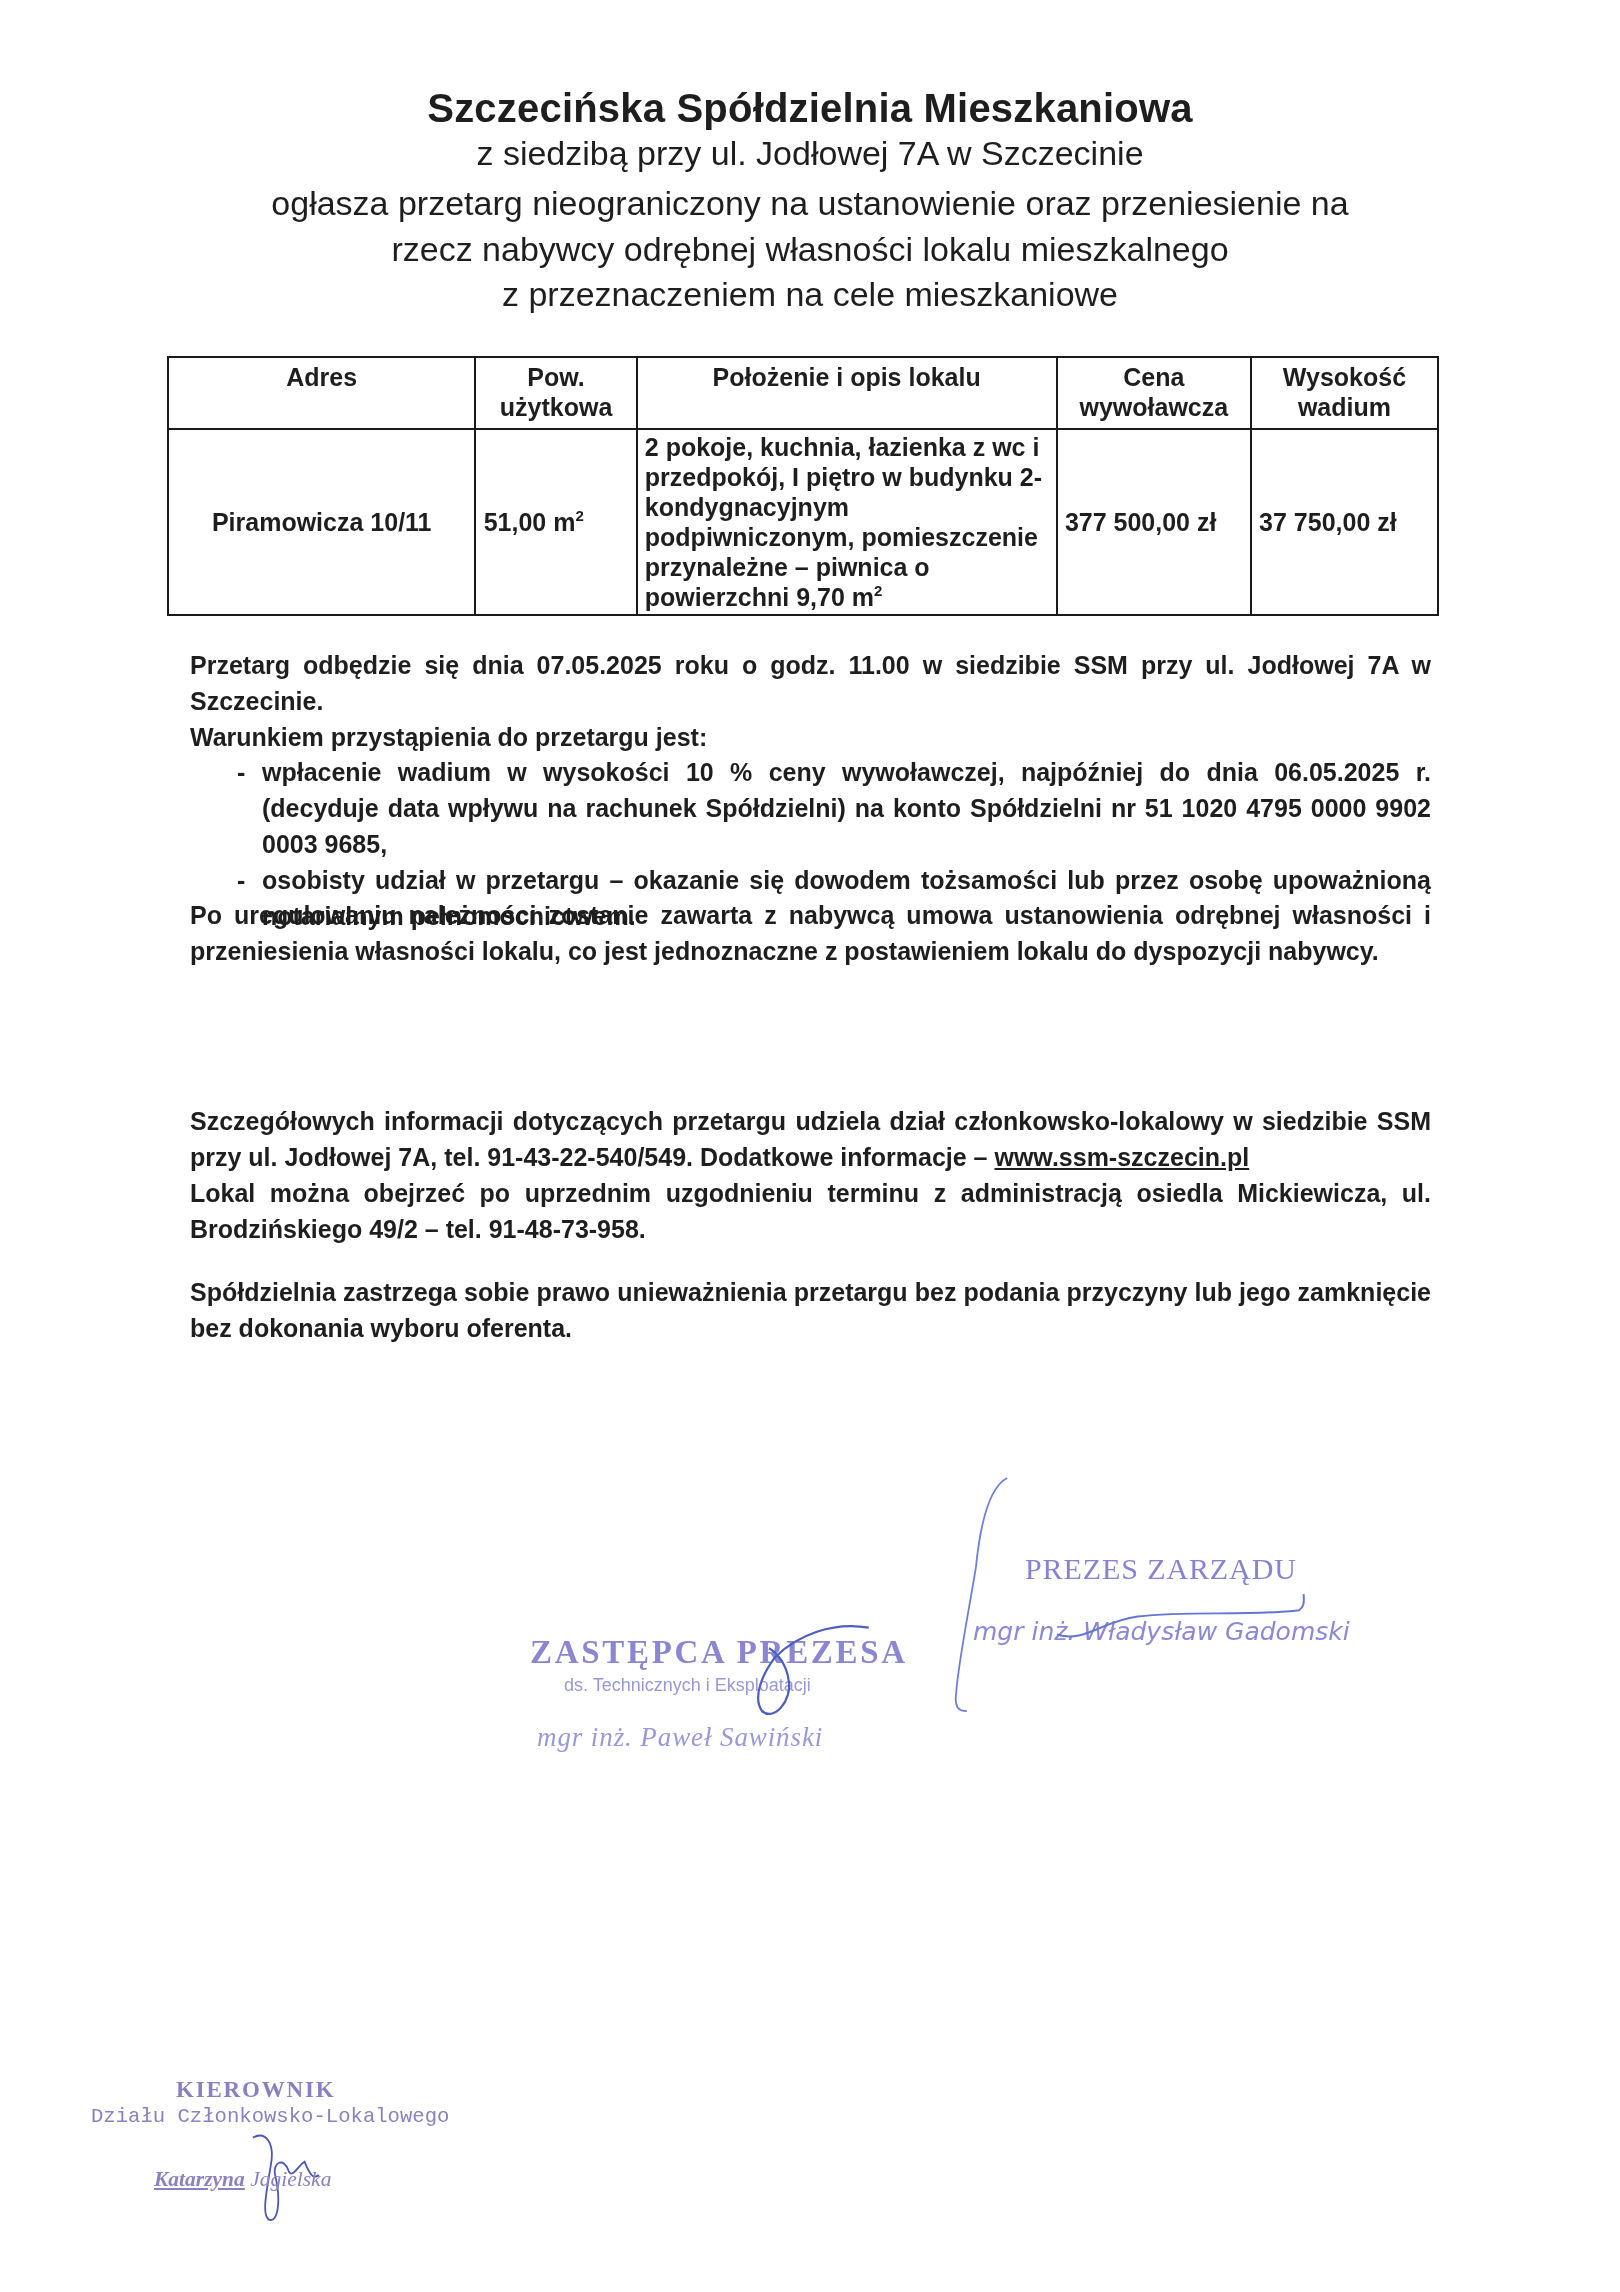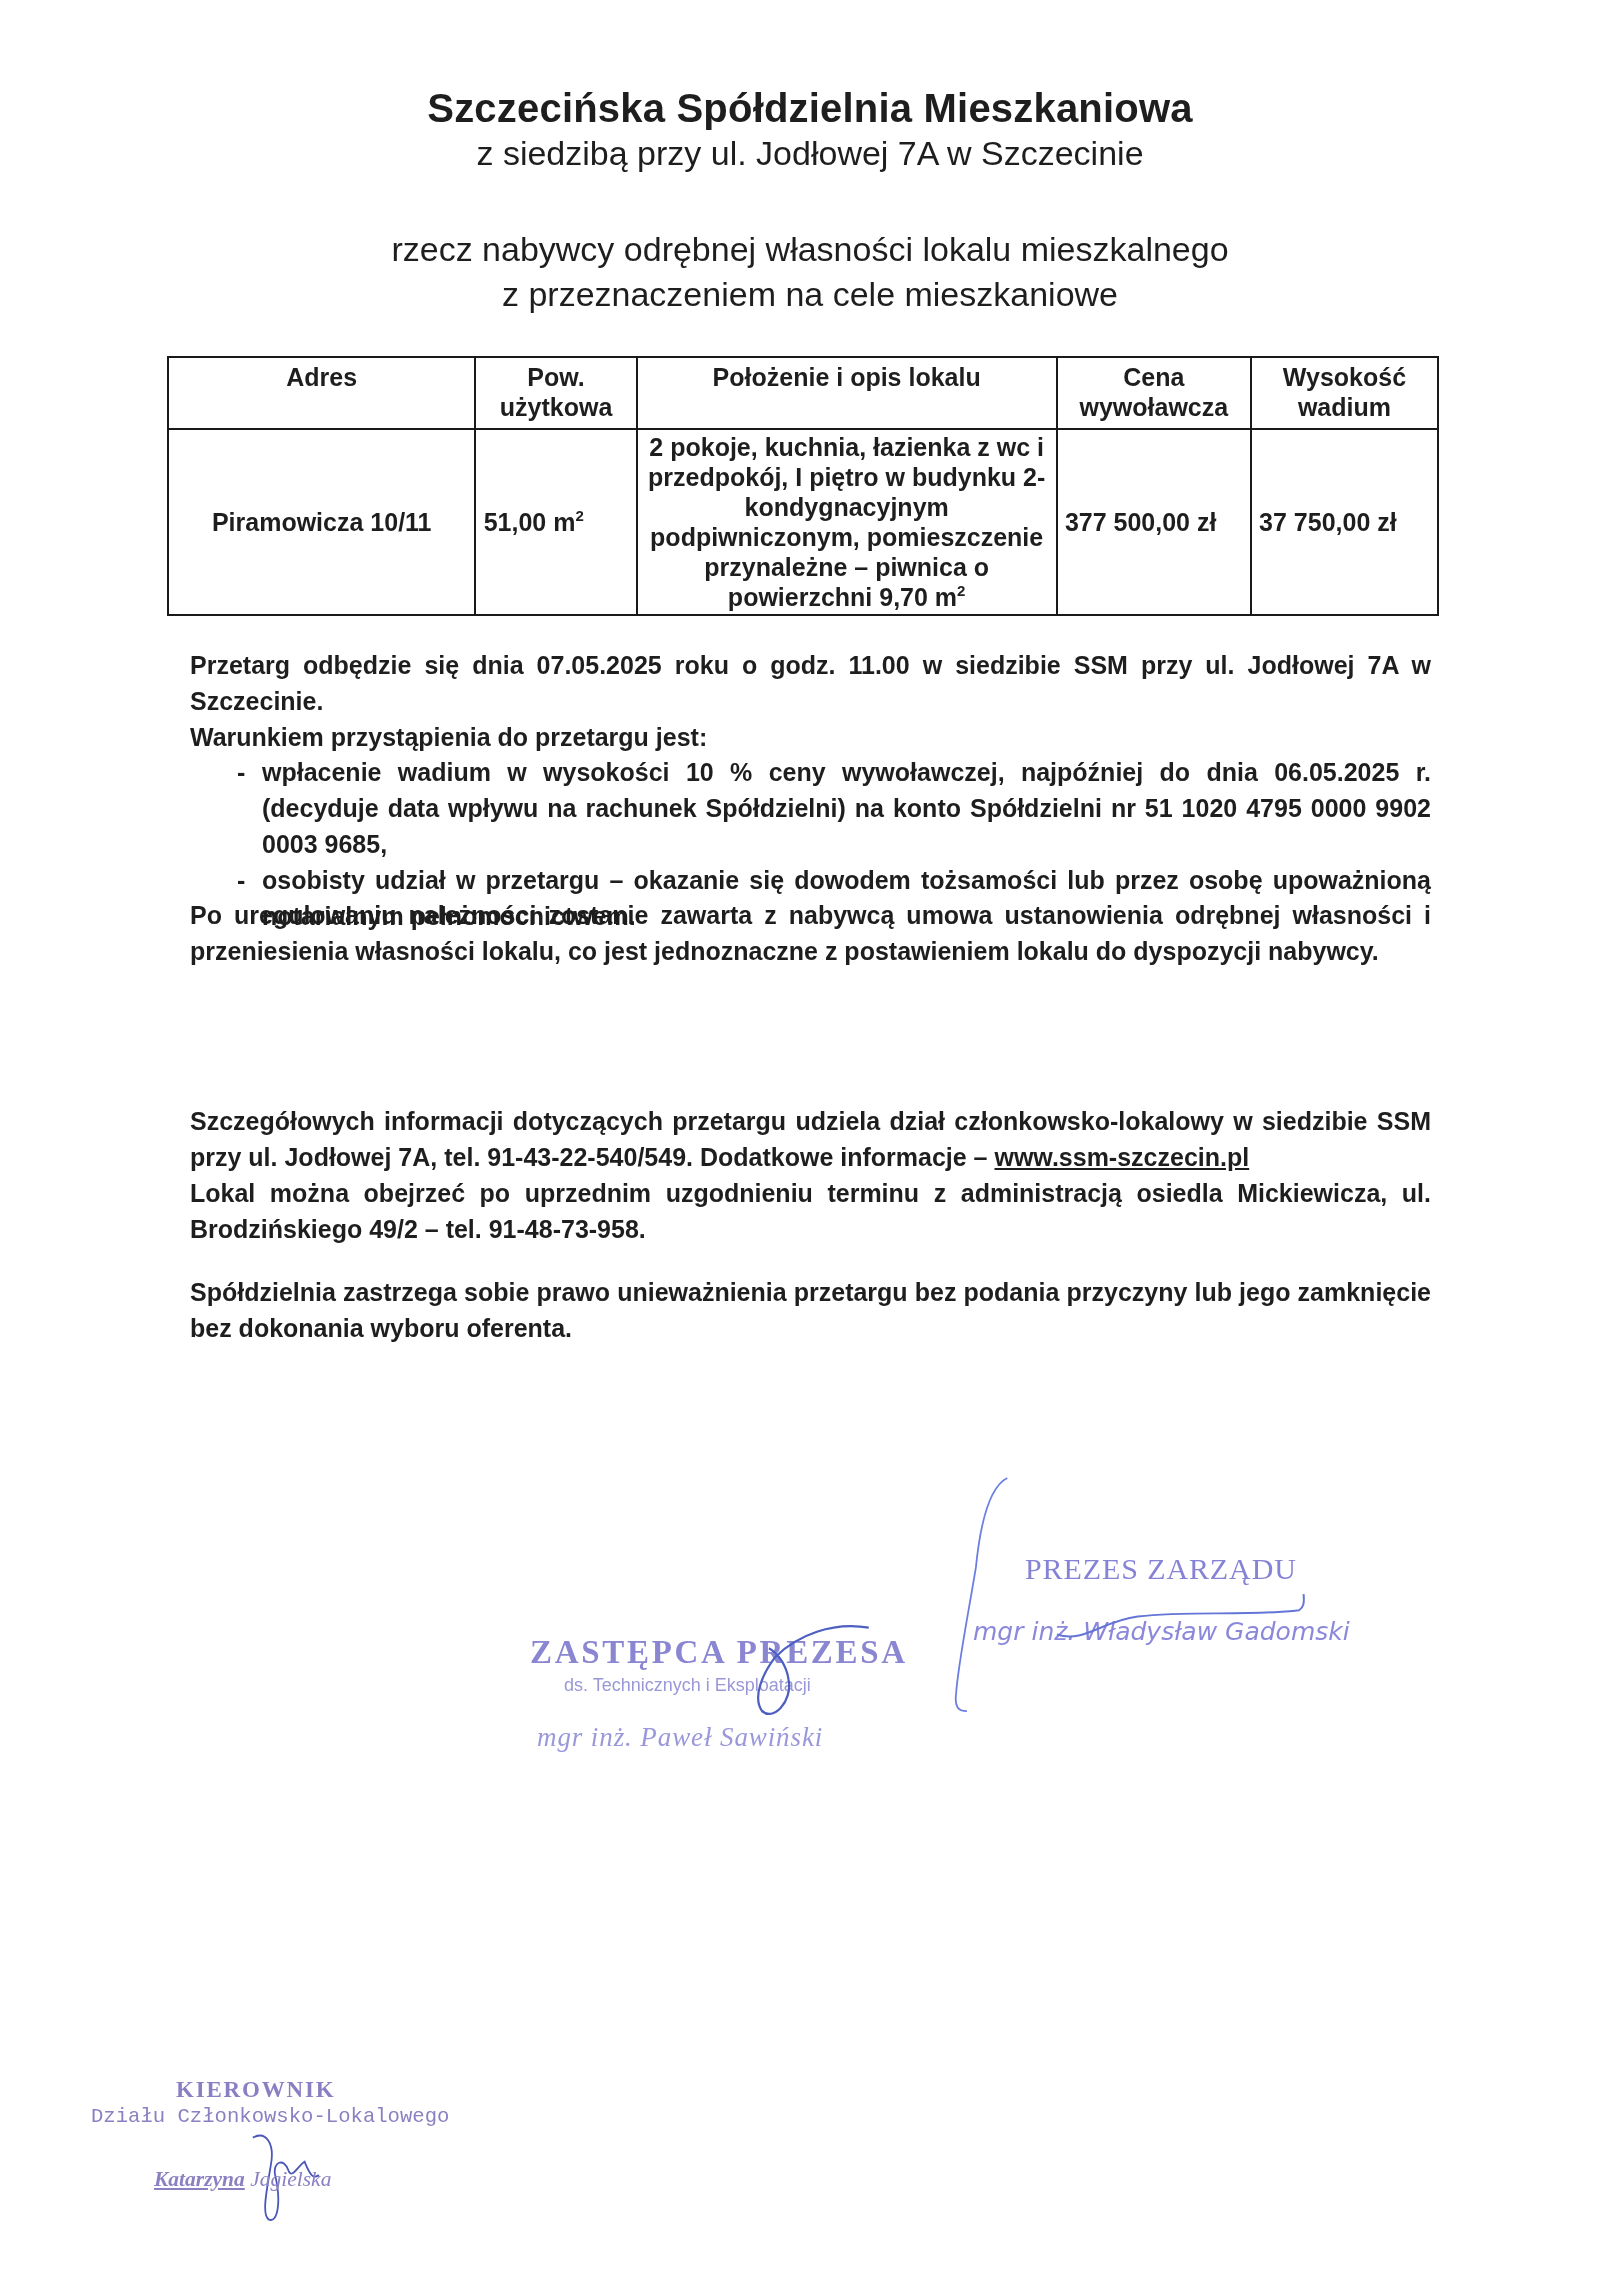--- a/index.html
+++ b/index.html
@@ -12,21 +12,21 @@
   .sub1 { top: 134px; } .sub2 { top: 184px; } .sub3 { top: 230px; } .sub4 { top: 275px; }
 
   
   table.offer { position: absolute; left: 167px; top: 356px; width: 1272px; border-collapse: collapse; font-weight: bold; font-size: 25px; }
   table.offer th, table.offer td { border: 2.7px solid #1a1a1a; padding: 0 7.2px; }
   table.offer th { font-weight: bold; vertical-align: top; text-align: center; height: 66px; line-height: 30px; padding-top: 3.6px; }
   table.offer td { height: 184px; vertical-align: middle; line-height: 30px; }
   .c-addr { width: 292px; } .c-area { width: 145px; } .c-desc { width: 405px; } .c-price { width: 178px; } .c-wad { width: 171px; }
   td.addr { text-align: center; padding-left: 9px; }
   td.area { text-align: left; padding-left: 12.5px; }
-  td.desc { text-align: center; padding-left: 10.7px; }
+  td.desc { text-align: left; padding-left: 10.7px; }
   td.price, td.wad { text-align: left; }
   sup { font-size: 15px; vertical-align: top; position: relative; top: -5.4px; }
 
   
   .body { position: absolute; left: 190px; width: 1241px; font-weight: bold; font-size: 25px; line-height: 36px; }
   .justify { text-align: justify; text-align-last: left; }
   .p1 { top: 647px; }
   .bullets { position: absolute; left: 190px; top: 754px; width: 1241px; font-weight: bold; font-size: 25px; line-height: 36px; }
   .bullet { position: relative; padding-left: 72px; text-align: justify; text-align-last: left; }
   .bullet .dash { position: absolute; left: 47px; top: 0; }
@@ -51,20 +51,21 @@
 
   svg.sig { position: absolute; overflow: visible; }
 </style>
 </head>
 <body>
 
 <div class="page">
 
   <div class="title">Szczecińska Spółdzielnia Mieszkaniowa</div>
   <div class="subtitle sub1">z siedzibą przy ul. Jodłowej 7A w Szczecinie</div>
+  <div class="subtitle sub2">ogłasza przetarg nieograniczony na ustanowienie oraz przeniesienie na</div>
   <div class="subtitle sub3">rzecz nabywcy odrębnej własności lokalu mieszkalnego</div>
   <div class="subtitle sub4">z przeznaczeniem na cele mieszkaniowe</div>
 
   <table class="offer">
     <thead>
       <tr>
         <th class="c-addr"><span>Adres</span></th>
         <th class="c-area"><span>Pow.</span><br><span>użytkowa</span></th>
         <th class="c-desc"><span>Położenie i opis lokalu</span></th>
         <th class="c-price"><span>Cena</span><br><span>wywoławcza</span></th>

